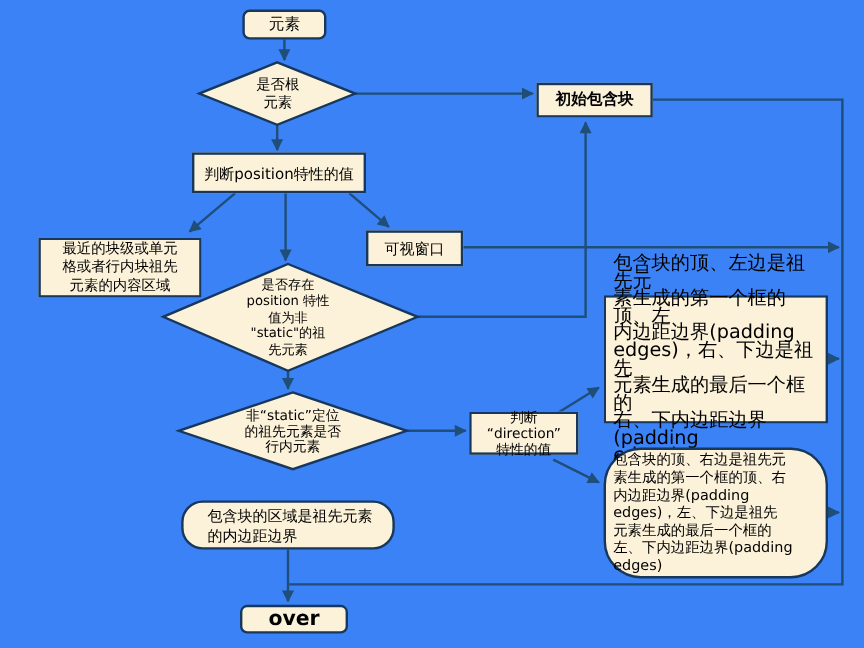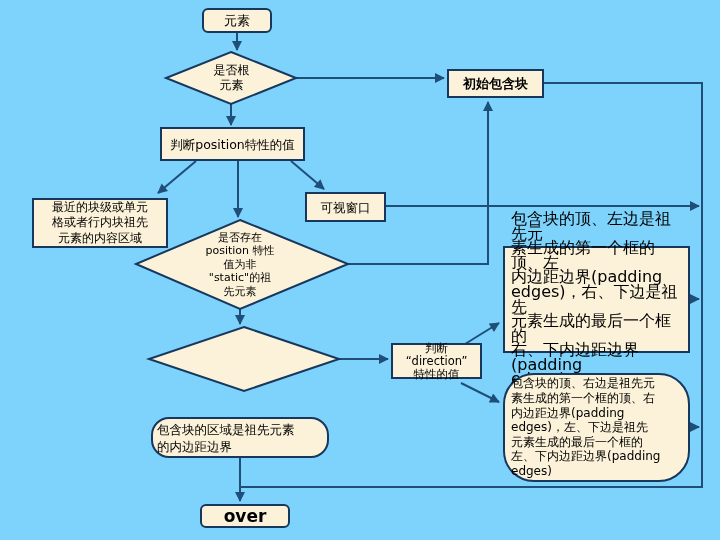--- a/index.html
+++ b/index.html
@@ -1,17 +1,17 @@
 <!DOCTYPE html>
 <html><head>
 <meta charset="utf-8">
 <style>
   html,body{margin:0;padding:0;background:#000;}
   #stage{
-    position:relative;width:720px;height:540px;background:#7dd3fc;overflow:hidden;
+    position:relative;width:720px;height:540px;background:#3b82f6;overflow:hidden;
     font-family:"DejaVu Sans","Liberation Sans",sans-serif;color:#000;
   }
   #connector-layer{position:absolute;left:0;top:0;width:720px;height:540px;}
   .node{
     position:absolute;box-sizing:border-box;background:#FCF2D9;border:2px solid #17375D;
     display:flex;align-items:center;justify-content:center;text-align:center;
     white-space:pre-line;font-size:12px;line-height:15px;
   }
   .rounded{border-radius:6px;}
   .dlabel{
@@ -25,21 +25,21 @@
   #node-judge-position{left:160px;top:127px;width:145px;height:34px;font-size:12.5px;}
   #node-nearest{left:32px;top:198px;width:136px;height:50px;font-size:12px;line-height:15.5px;}
   #node-viewport{left:305px;top:192px;width:81px;height:30px;font-size:12.5px;}
   #label-has-positioned{left:140px;top:224px;width:200px;height:81px;font-size:11px;line-height:13.5px;}
   #label-is-inline{left:149px;top:333px;width:190px;height:52px;font-size:11.5px;line-height:13px;}
   #node-judge-direction{left:391px;top:343px;width:91px;height:36px;font-size:11.5px;line-height:13px;}
   #node-ltr-rule{left:503px;top:246px;width:187px;height:107px;padding:3px 6px;
      font-size:16px;line-height:14.6px;}
   #node-rtl-rule{left:503px;top:373px;width:187px;height:109px;padding:3px 6px;
      font-size:12px;line-height:14.6px;border-radius:31px;}
-  #node-area{left:151px;top:417px;width:178px;height:41px;padding-left:4px;font-size:12.5px;line-height:17px;border-radius:18px;}
+  #node-area{left:151px;top:417px;width:178px;height:41px;padding-left:20px;font-size:12.5px;line-height:17px;border-radius:18px;}
   #node-over{left:200px;top:504px;width:90px;height:24px;font-weight:bold;font-size:17px;
      font-family:"DejaVu Sans","Liberation Sans",sans-serif;}
 </style>
 </head>
 <body>
 
 <div id="stage">
 
   <svg id="connector-layer" width="720" height="540" viewBox="0 0 720 540">
     <defs>
@@ -99,20 +99,23 @@
   <div class="node" id="node-judge-position">判断position特性的值</div>
 
   <div class="node" id="node-viewport">可视窗口</div>
 
   <div class="dlabel" id="label-has-positioned">是否存在
 position 特性
 值为非
 "static"的祖
 先元素</div>
 
+  <div class="dlabel" id="label-is-inline">非“static”定位
+的祖先元素是否
+行内元素</div>
 
   <div class="node" id="node-judge-direction">判断
 “direction”
 特性的值</div>
 
   <div class="node left-align" id="node-ltr-rule">包含块的顶、左边是祖先元
 素生成的第一个框的顶、左
 内边距边界(padding
 edges)，右、下边是祖先
 元素生成的最后一个框的

